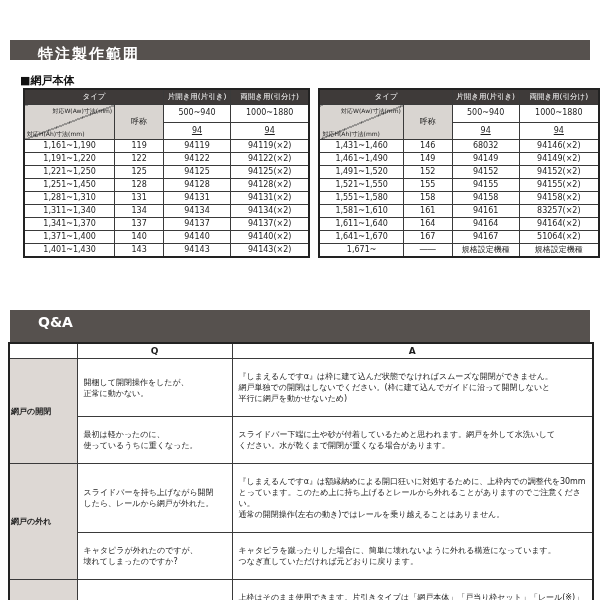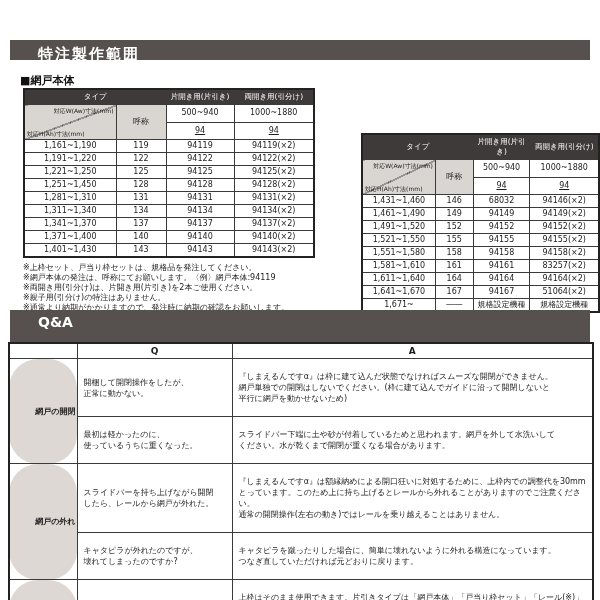--- a/index.html
+++ b/index.html
@@ -32,21 +32,21 @@
 
   
   .notes{margin-top:5px;font-size:8px;line-height:10px;white-space:nowrap;width:330px;}
   .notes div{margin-bottom:0;}
 
   
   table.qa{position:absolute;left:8px;top:342px;width:584px;border-collapse:collapse;table-layout:fixed;border:2px solid #222;background:#fff;}
   table.qa th,table.qa td{border:1px solid #3a3a3a;font-size:8px;vertical-align:middle;}
   table.qa th{font-size:9px;font-weight:bold;padding:2px 0;background:#fff;}
   th.cat-blank{background:var(--category,#ddd8d4);}
-  td.cat{background:var(--category,#ddd8d4);font-weight:bold;font-size:9px;text-align:right;border-radius:29px;}
+  td.cat{background:var(--category,#ddd8d4);font-weight:bold;font-size:9px;text-align:left;}
   td.q{white-space:pre-line;line-height:11px;padding:4px 6px;vertical-align:middle;}
   td.a{white-space:pre-line;line-height:11px;padding:12px 6px;vertical-align:middle;}
 </style>
 </head>
 <body>
 
 <div class="page">
 
   <div class="section-bar bar-main">
     <span>特注製作範囲</span>
@@ -133,27 +133,20 @@
             </tr>
         <tr>
               <td>1,401~1,430</td>
               <td>143</td>
               <td>94143</td>
               <td>94143(×2)</td>
             </tr>
       </tbody>
         </table>
 
-      <div class="notes">
-        <div>※上枠セット、戸当り枠セットは、規格品を発注してください。</div>
-        <div>※網戸本体の発注は、呼称にてお願いします。〈例〉網戸本体:94119</div>
-        <div>※両開き用(引分け)は、片開き用(片引き)を2本ご使用ください。</div>
-        <div>※親子用(引分け)の特注はありません。</div>
-        <div>※通常より納期がかかりますので、発注時に納期の確認をお願いします。</div>
-      </div>
     </div>
 
     <table class="spec">
       <colgroup>
           <col style="width:85px">
           <col style="width:50px">
           <col style="width:68px">
           <col style="width:81px">
         </colgroup>
       <tbody>

